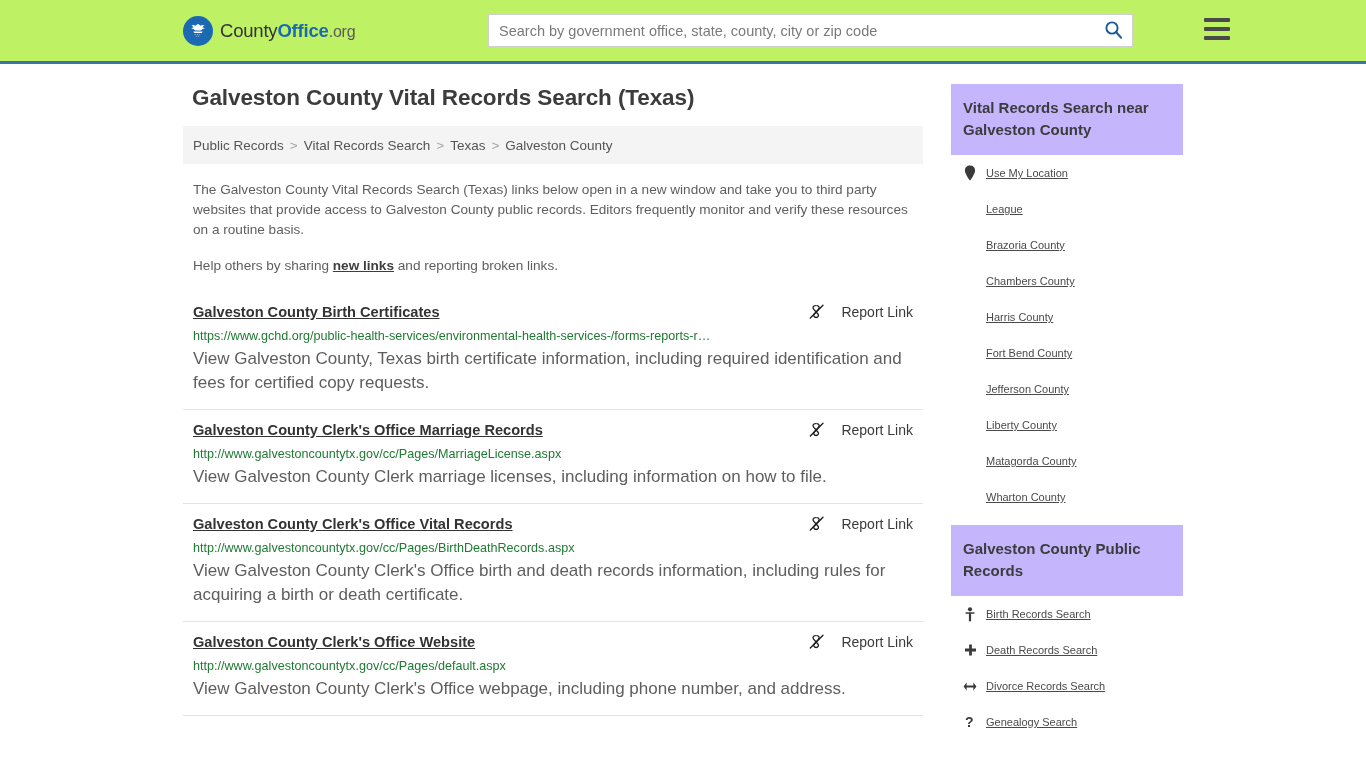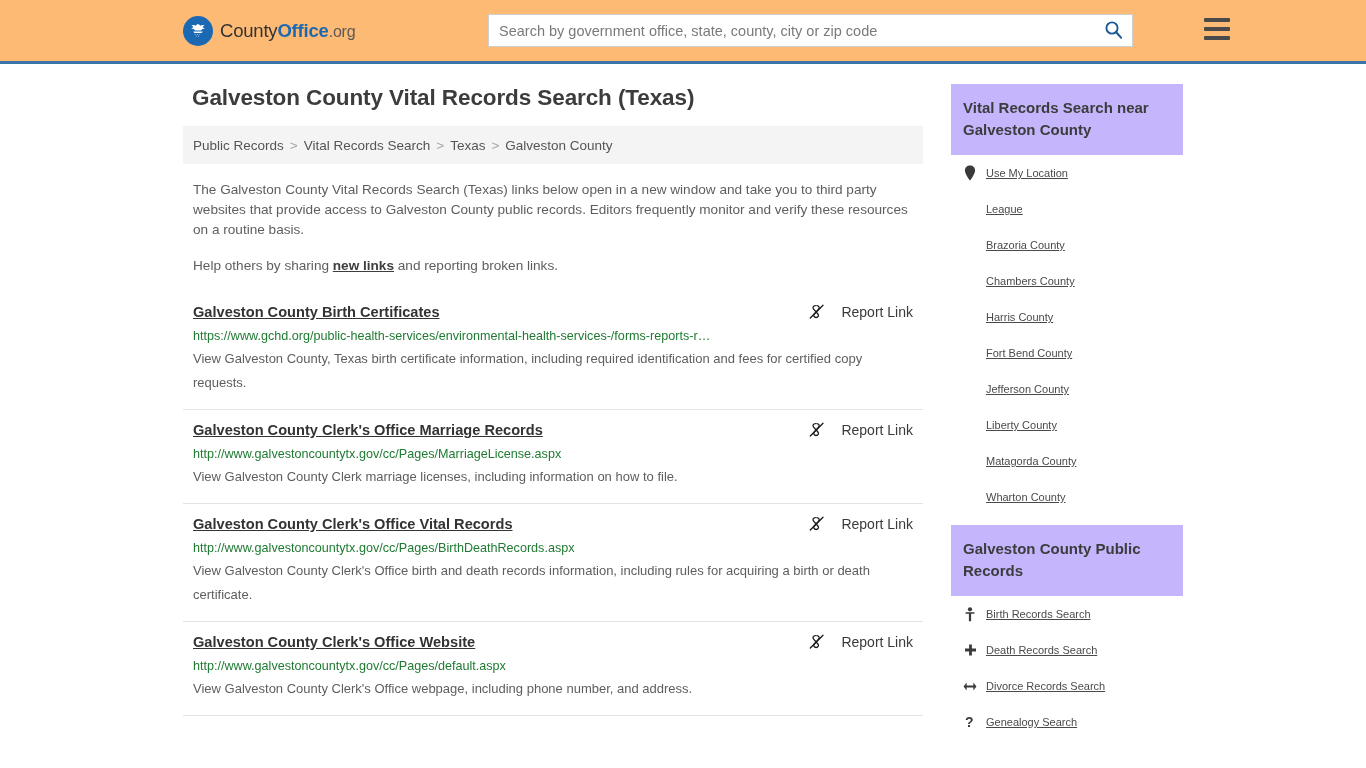--- a/index.html
+++ b/index.html
@@ -9,21 +9,21 @@
     width: 1366px; height: 768px;
     overflow: hidden;
     background: #ffffff;
     font-family: "Liberation Sans", sans-serif;
     -webkit-font-smoothing: antialiased;
   }
 
   
   .site-header {
     height: 64px;
-    background: #fdba74;
+    background: #bef264;
     border-bottom: 3px solid #3b74a8;
     position: relative;
   }
   .header-inner {
     width: 1000px;
     margin: 0 auto;
     height: 61px;
     display: flex;
     align-items: center;
     position: relative;
@@ -200,21 +200,21 @@
   .broken-icon { display: block; }
   .result-url {
     font-size: 12.6px;
     color: #1f7a32;
     margin-top: 6px;
     line-height: 16px;
     word-break: break-all;
     cursor: pointer;
   }
   .result-desc {
-    font-size: 13px;
+    font-size: 17px;
     color: #5e5e5e;
     line-height: 24px;
     margin-top: 3px;
   }
 
   
   .side-box-title {
     background: #c4b5fd;
     padding: 13px 12px 14px 12px;
     font-size: 15px;

